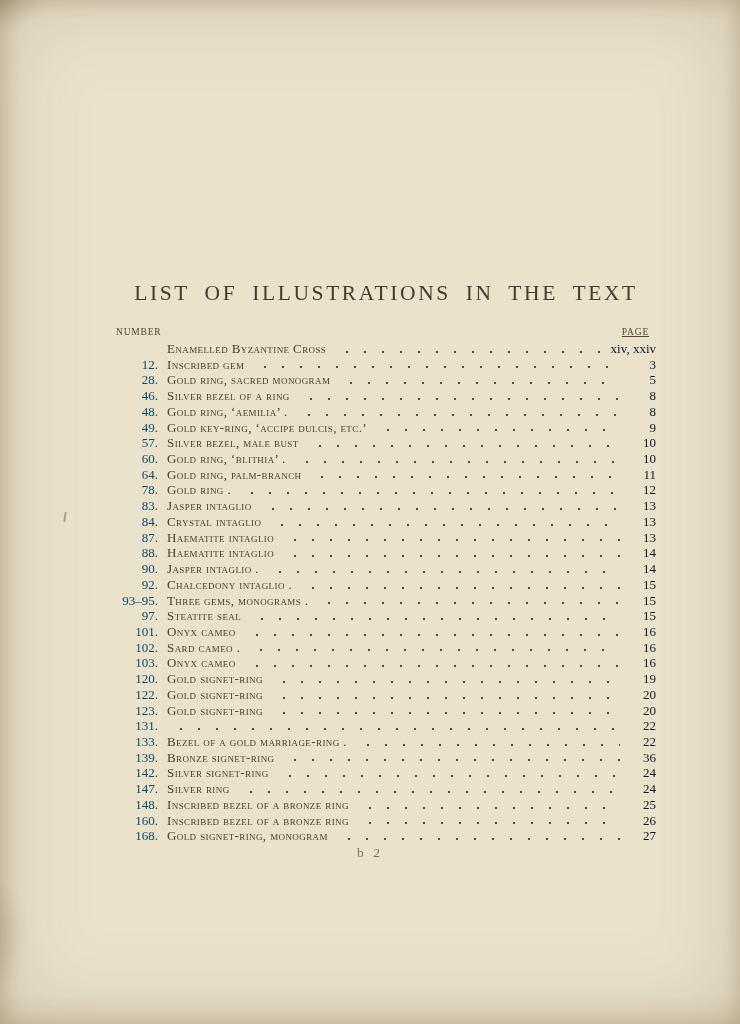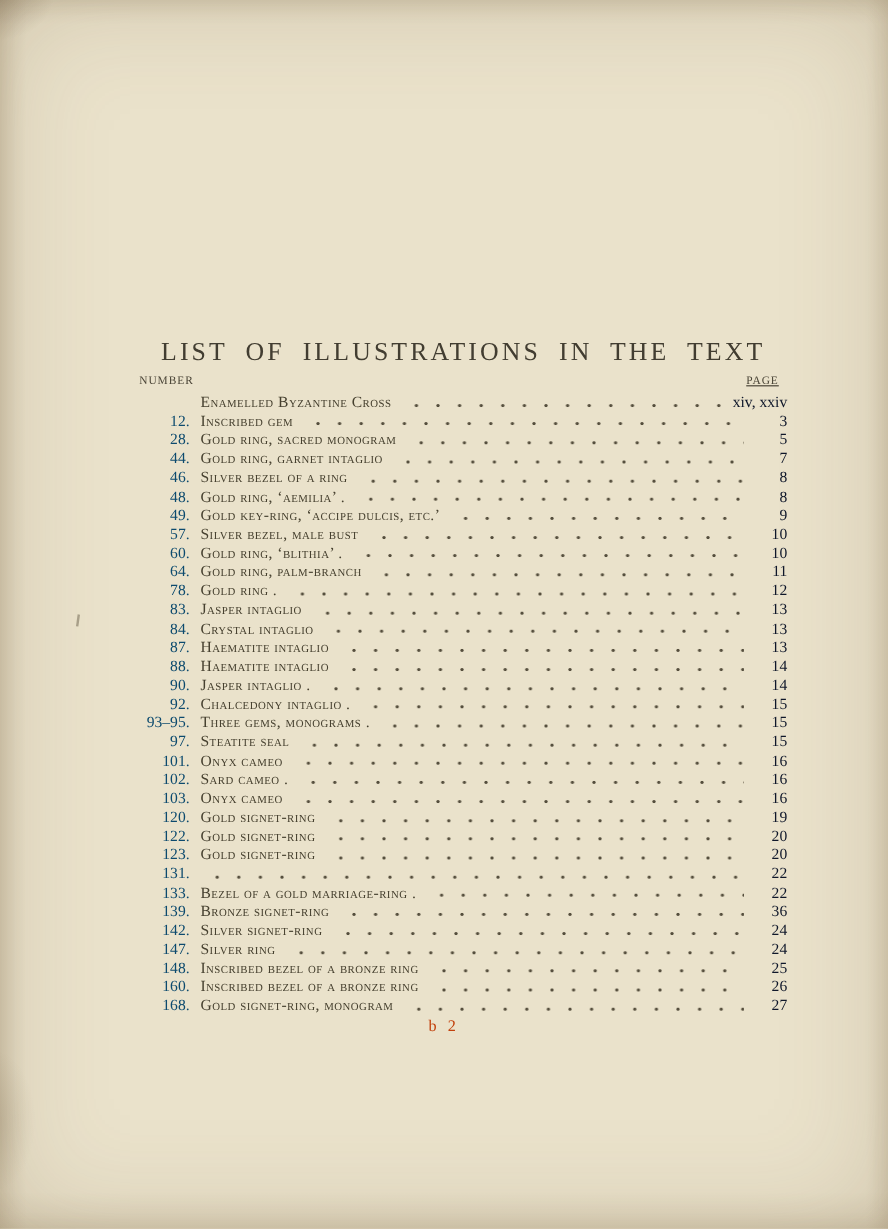--- a/index.html
+++ b/index.html
@@ -50,21 +50,21 @@
     margin: 281px 0 0 0;
     font-size: 21.5px;
     font-weight: normal;
     text-align: center;
     letter-spacing: 2.6px;
     word-spacing: 7px;
     white-space: nowrap;
     color: #423d31;
   }
   .column-header {
-    margin-top: 7px;
+    margin-top: 21px;
     display: flex;
     justify-content: space-between;
     font-size: 9.5px;
     letter-spacing: 0.8px;
     color: #4b4537;
   }
   .column-header .col-page {
     padding-right: 7px;
     text-decoration: underline;
   }
@@ -108,21 +108,21 @@
     text-align: right;
     white-space: nowrap;
     color: #0f172a;
   }
   .signature {
     margin-top: 1px;
     text-align: center;
     font-size: 13.5px;
     letter-spacing: 3px;
     transform: translateX(-16px);
-    color: #c2410c;
+    color: #737373;
   }
   .tick-mark {
     position: absolute;
     left: 64px;
     top: 512px;
     width: 2px;
     height: 10px;
     background: rgba(90,80,60,0.45);
     transform: rotate(8deg);
   }
@@ -157,26 +157,20 @@
     <span class="leader-dots"></span>
     <span class="entry-page">3</span>
   </div>
       <div class="entry-row">
     <span class="entry-number">28.</span>
     <span class="entry-title">Gold ring, sacred monogram</span>
     <span class="leader-dots"></span>
     <span class="entry-page">5</span>
   </div>
       <div class="entry-row">
-    <span class="entry-number">44.</span>
-    <span class="entry-title">Gold ring, garnet intaglio</span>
-    <span class="leader-dots"></span>
-    <span class="entry-page">7</span>
-  </div>
-      <div class="entry-row">
     <span class="entry-number">46.</span>
     <span class="entry-title">Silver bezel of a ring</span>
     <span class="leader-dots"></span>
     <span class="entry-page">8</span>
   </div>
       <div class="entry-row">
     <span class="entry-number">48.</span>
     <span class="entry-title">Gold ring, ‘aemilia’ .</span>
     <span class="leader-dots"></span>
     <span class="entry-page">8</span>

